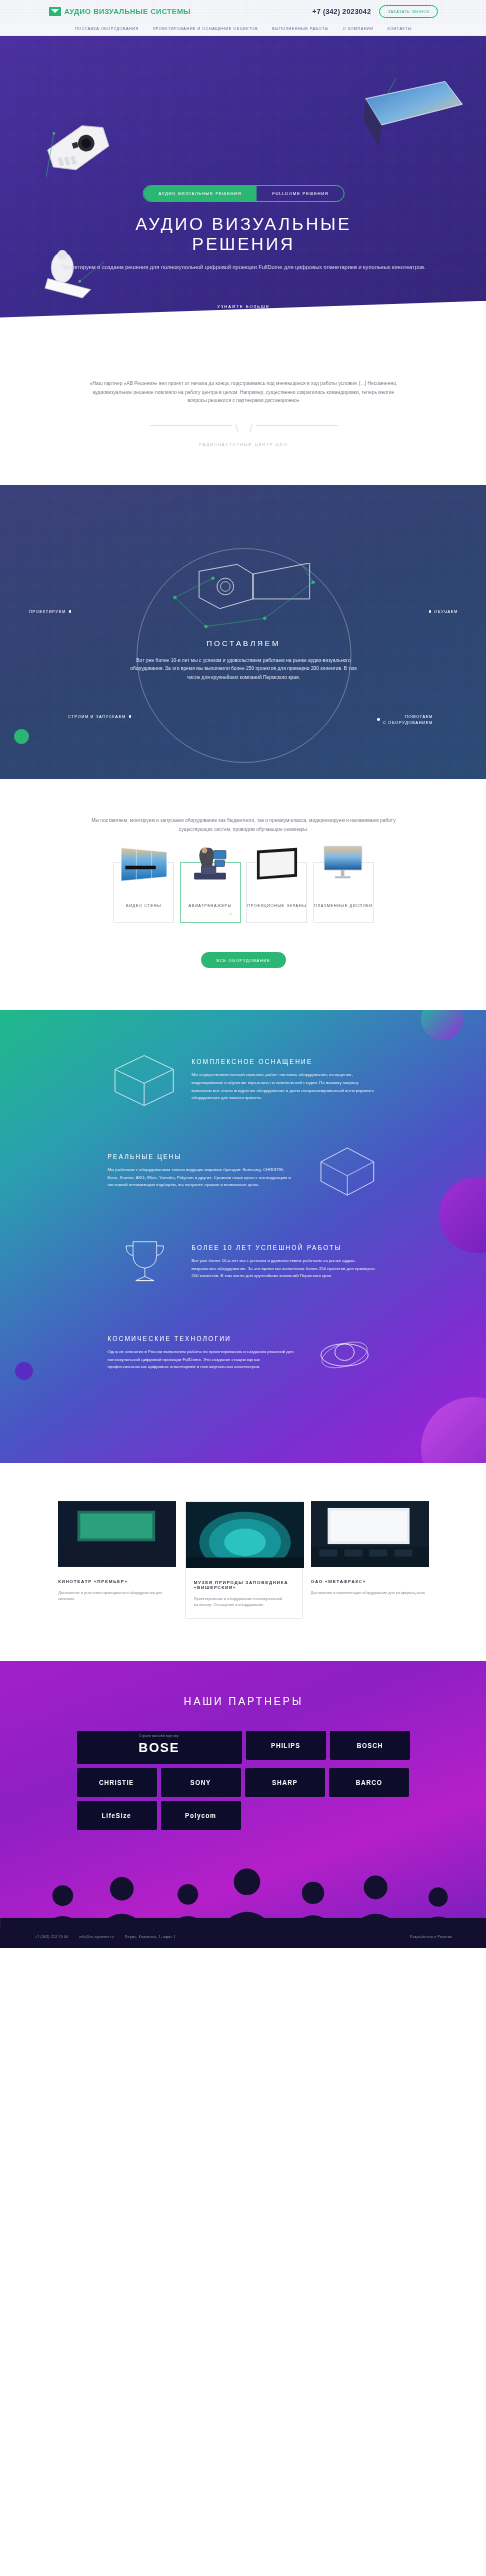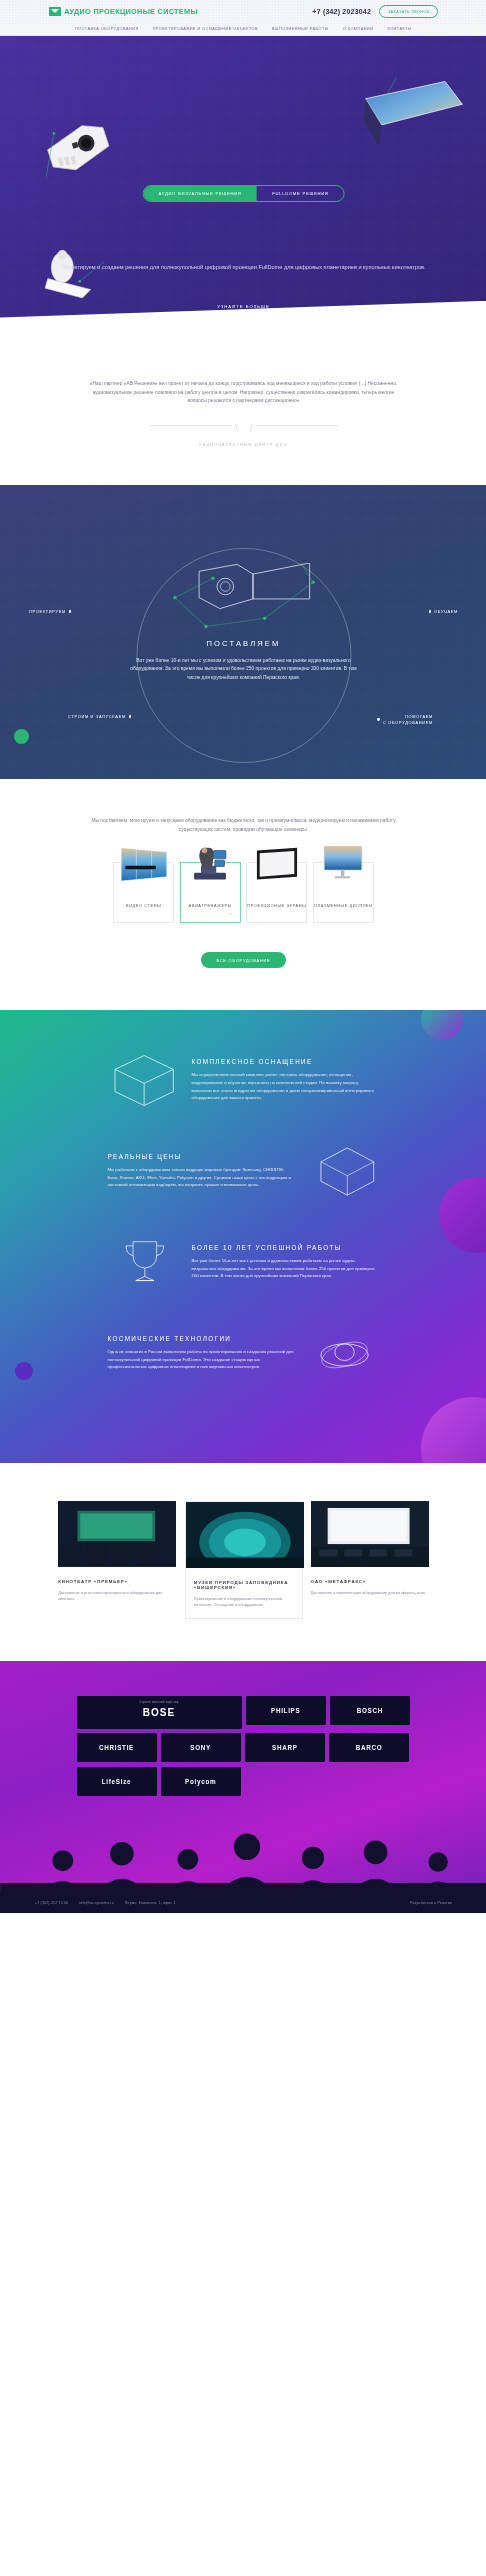--- a/index.html
+++ b/index.html
@@ -192,42 +192,42 @@
   .pcell{
     background:#0e0c2b;border-radius:1.4px;display:flex;flex-direction:column;
     align-items:center;justify-content:center;color:#fff;position:relative;
   }
   .pcell.big{width:165px;height:33px;}
   .pcell.sm{width:80px;height:29px;}
   .pcell .tag{
     position:absolute;top:3.5px;left:0;width:100%;text-align:center;
     font-size:2.9px;color:#9a9ab5;letter-spacing:0.3px;
   }
-  .pcell .logo{font-size:10px;font-weight:bold;letter-spacing:1px;}
+  .pcell .logo{font-size:13px;font-weight:bold;letter-spacing:1px;}
   .pcell.sm .logo{font-size:6.3px;letter-spacing:0.7px;}
   .silhouette{height:73px;position:relative;margin-top:23.6px;}
 
   
   .footer{
     height:21px;background:#12102e;display:flex;align-items:center;justify-content:center;
   }
   .footer-inner{width:417px;display:flex;align-items:center;justify-content:space-between;}
   .footer span{color:#8d8da5;font-size:3.5px;letter-spacing:0.2px;}
   .footer .left{display:flex;gap:11px;}
 </style>
 </head>
 <body>
 
 <div class="wrap">
 
   <div class="topbar">
     <div class="topbar-inner">
       <div class="brand">
         <div class="brand-logo"></div>
-        <div class="brand-name">АУДИО ПРОЕКЦИОНЫЕ СИСТЕМЫ</div>
+        <div class="brand-name">АУДИО ВИЗУАЛЬНЫЕ СИСТЕМЫ</div>
       </div>
       <div class="topright">
         <div class="phone">+7 (342) 2023042</div>
         <button class="callbtn">ЗАКАЗАТЬ ЗВОНОК</button>
       </div>
     </div>
   </div>
 
   <div class="nav">
     <a href="#">ПОСТАВКА ОБОРУДОВАНИЯ</a>
@@ -270,20 +270,24 @@
       <circle cx="35" cy="10" r="7" fill="#e6e6ea"></circle>
       <line x1="60" y1="48" x2="95" y2="20" stroke="#2bb673" stroke-width=".7"></line>
       <circle cx="60" cy="48" r="2" fill="#2bb673"></circle>
     </svg>
 
     <div class="toggle">
       <div class="on">АУДИО ВИЗУАЛЬНЫЕ РЕШЕНИЯ</div>
       <div>FULLDOME РЕШЕНИЯ</div>
     </div>
 
+    <h1>
+      <span>АУДИО ВИЗУАЛЬНЫЕ</span><br>
+      <span>РЕШЕНИЯ</span>
+    </h1>
     <p class="sub">Проектируем и создаем решения для полнокупольной цифровой проекции FullDome для цифровых планетариев и купольных кинотеатров.</p>
     <div class="more">УЗНАЙТЕ БОЛЬШЕ</div>
     <div class="clip-bottom"></div>
   </div>
 
   <div class="quote-sec">
     <p>«Наш партнер «АВ Решения» вел проект от начала до конца, подстраиваясь под меняющиеся в ход работы условия. [...] Несомненно, аудиовизуальное решение повлияло на работу центра в целом. Например, существенно сократились командировки, теперь многие вопросы решаются с партнерами дистанционно»</p>
     <div class="quote-div">
         <span></span>
       </div>
@@ -500,20 +504,21 @@
         </g>
       </svg>
       <div class="ptext">
         <h4>ОАО «МЕТАФРАКС»</h4>
         <p>Достижение и комплектация оборудование для конференц-зала</p>
       </div>
     </div>
   </div>
 
   <div class="partners">
+    <h2>НАШИ ПАРТНЕРЫ</h2>
     <div class="pgrid">
 
       <div class="pcell big">
         <div class="tag">Стратегический партнер</div>
         <div class="logo">BOSE</div>
       </div>
 
       <div class="pcell sm">
         <div class="logo">PHILIPS</div>
         </div>

